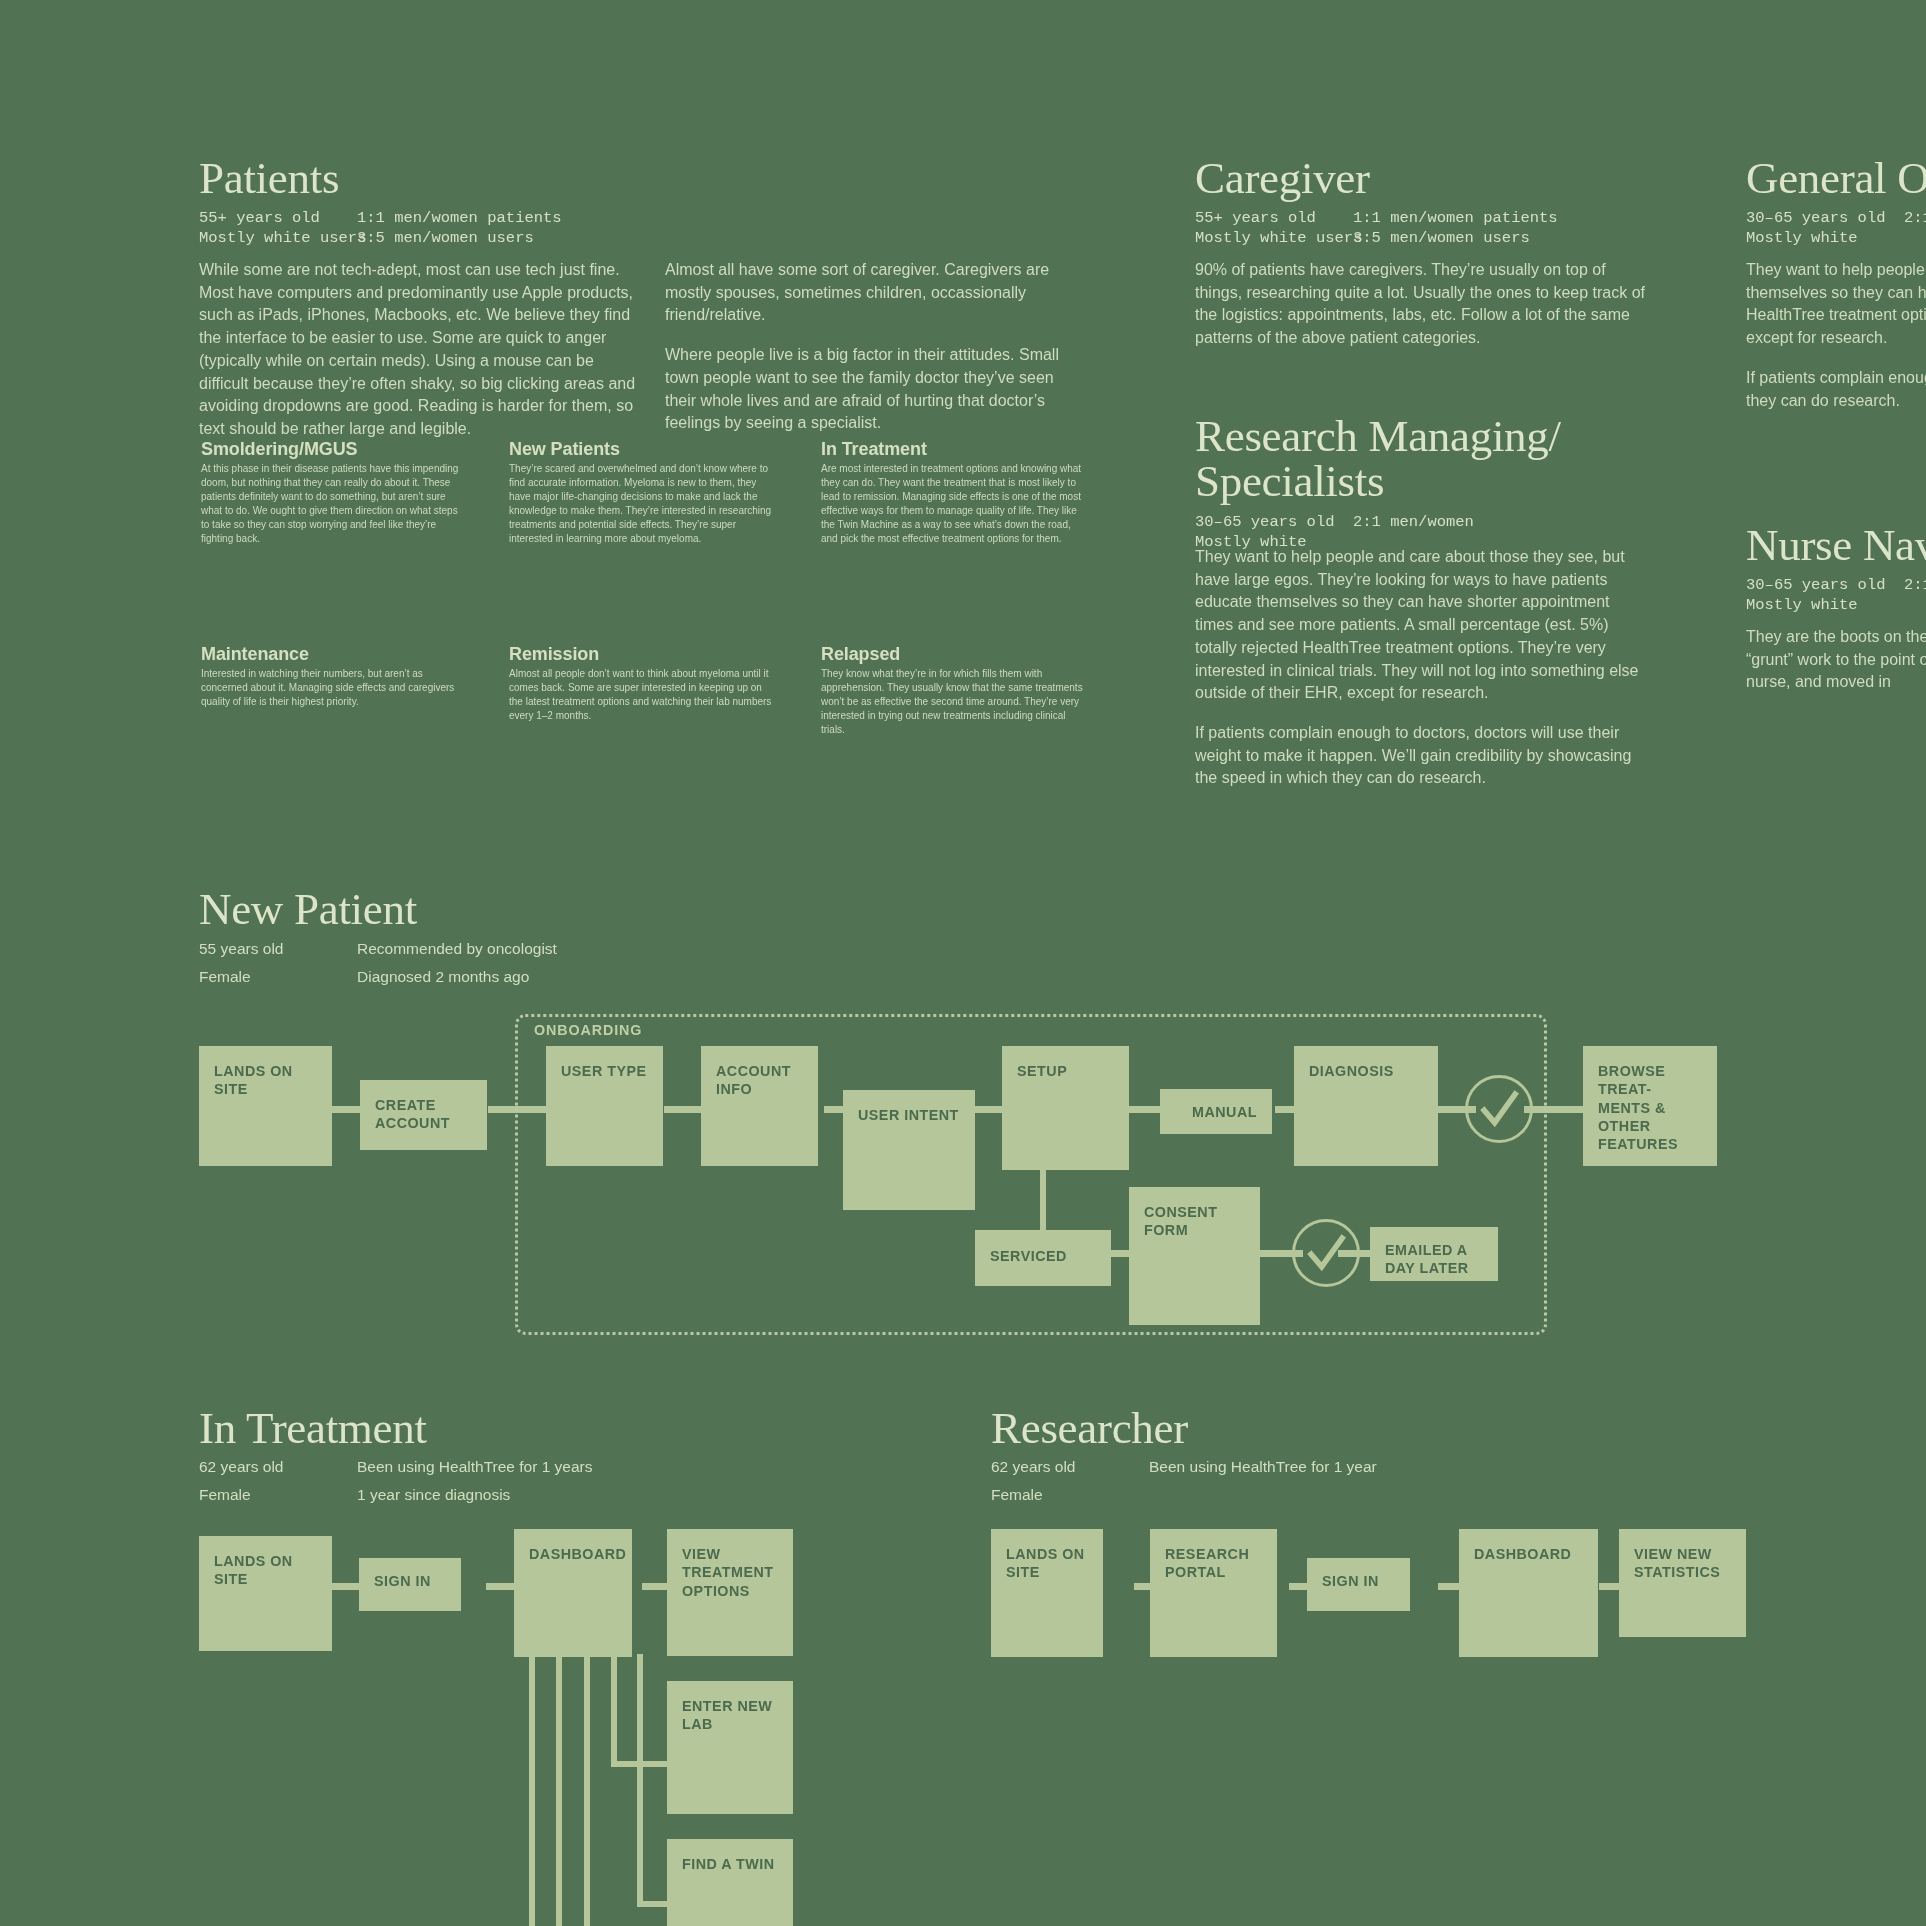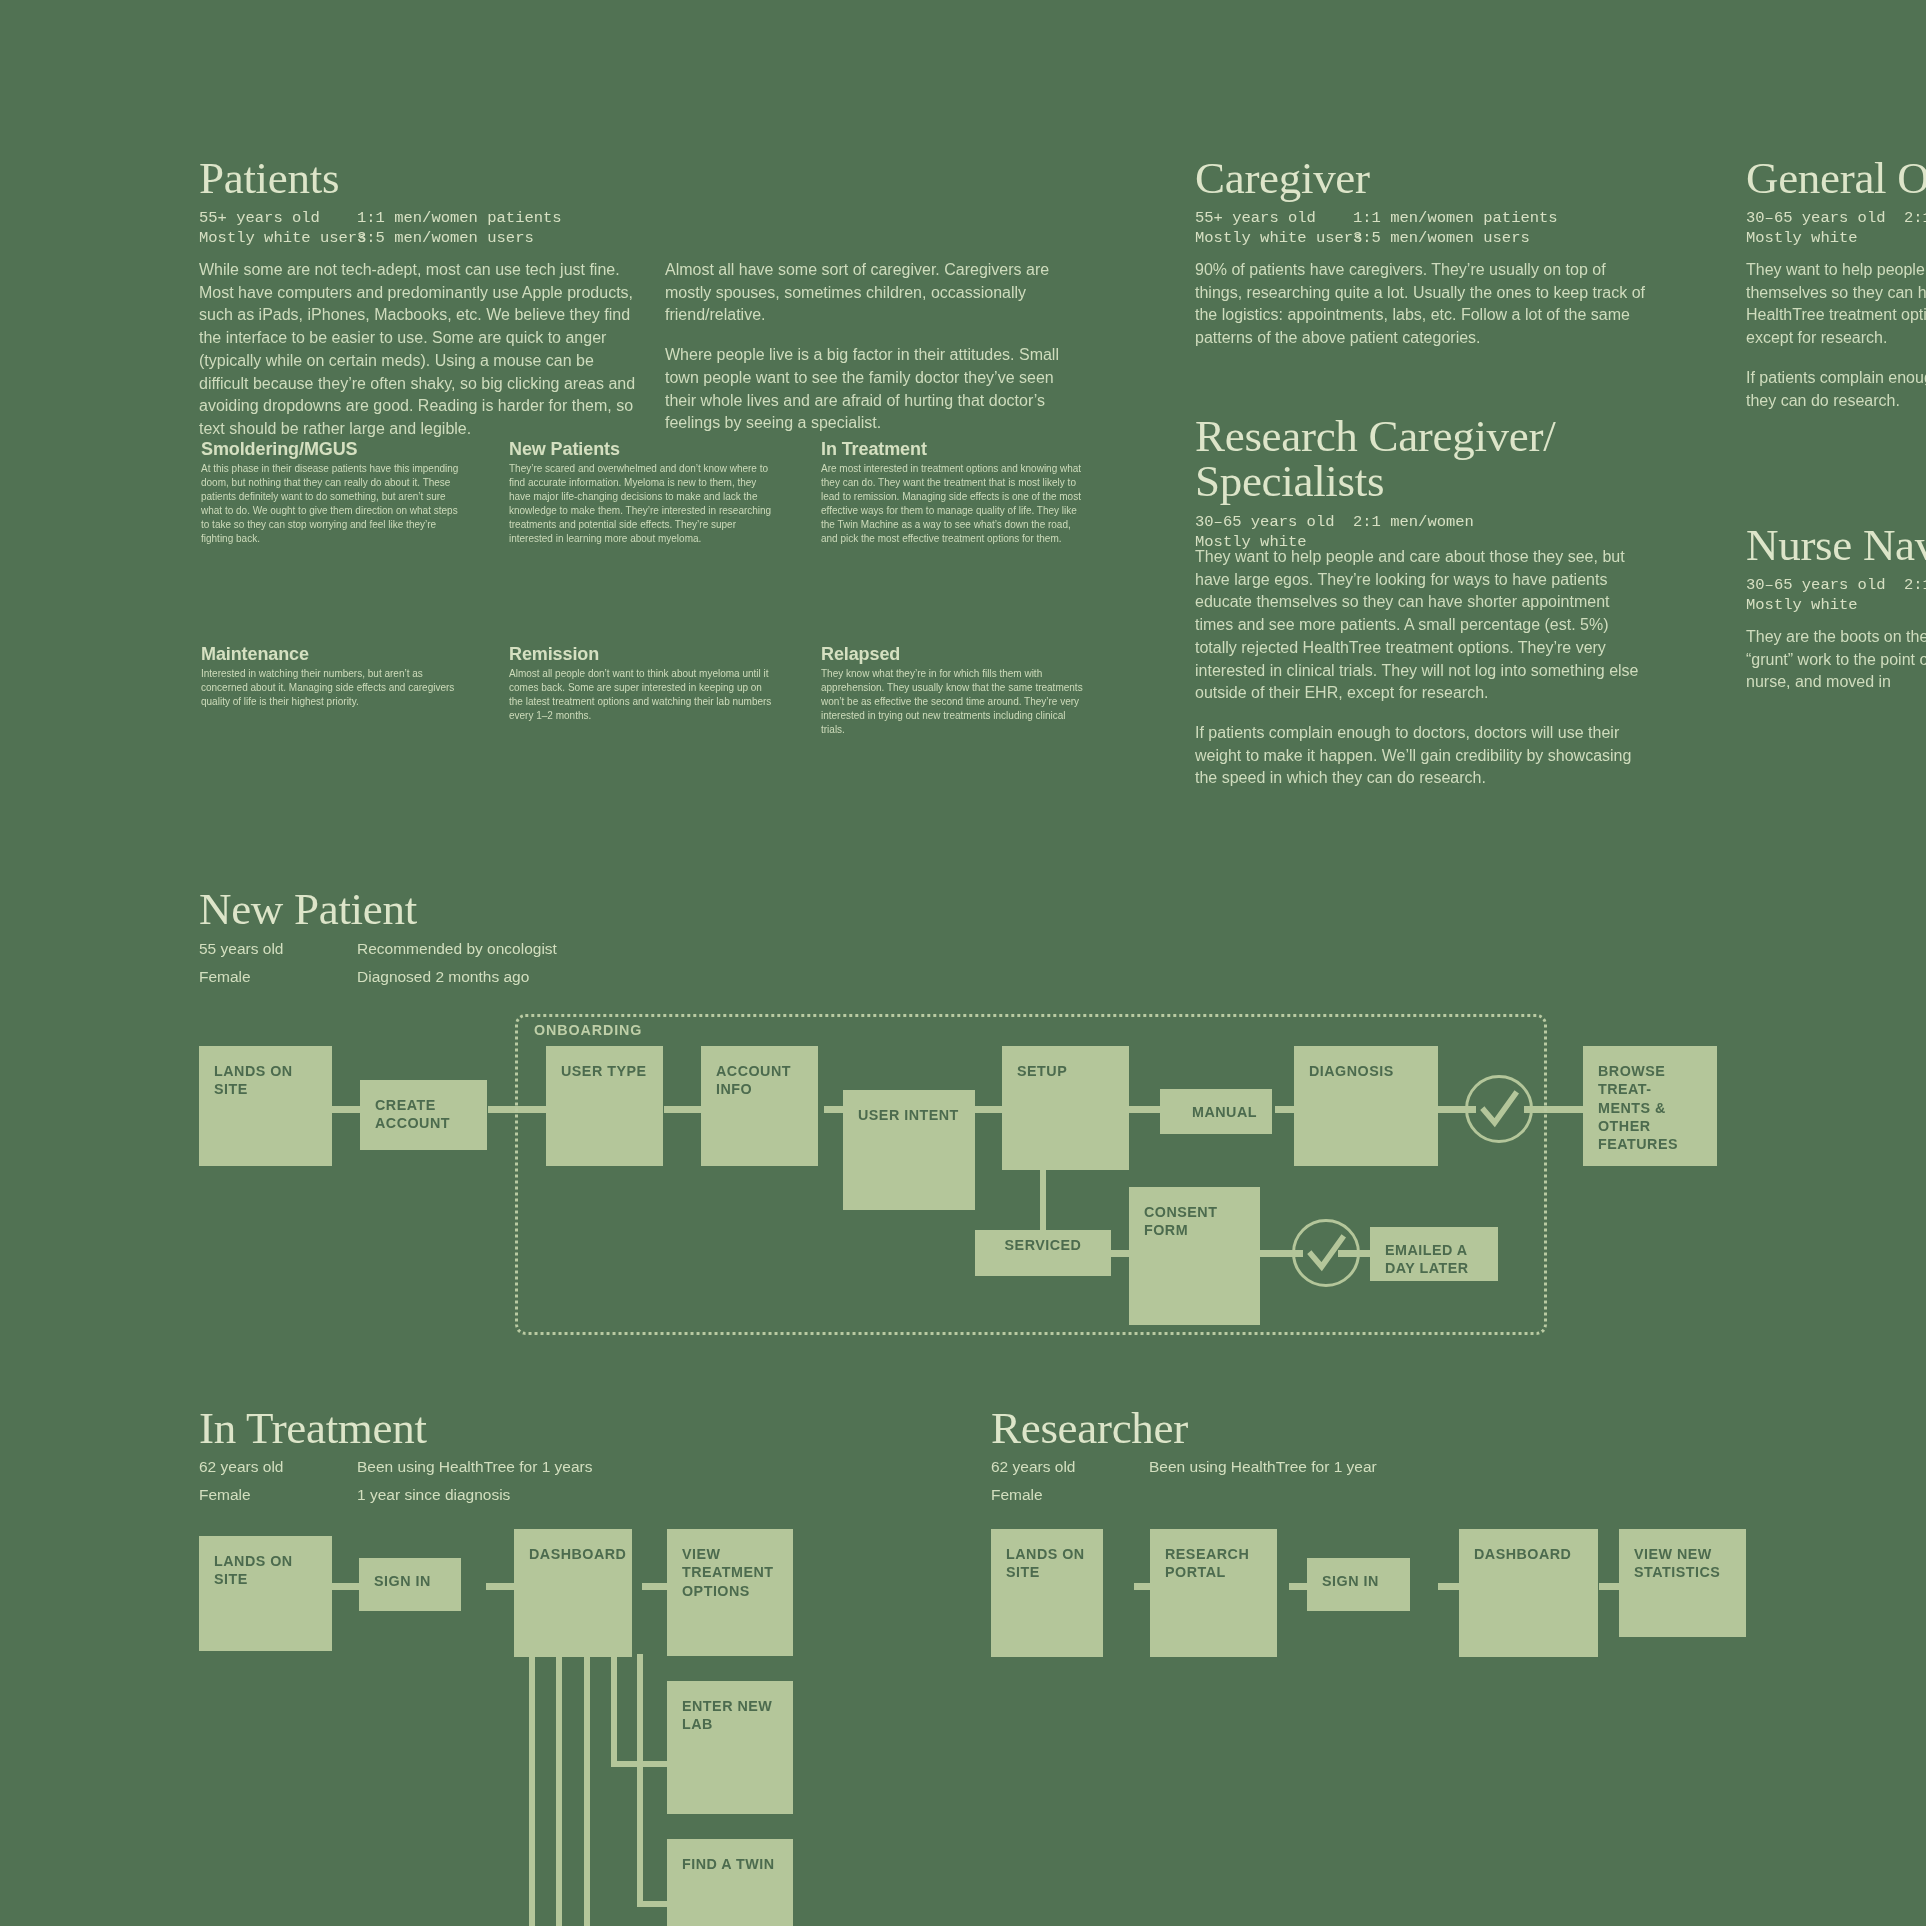--- a/index.html
+++ b/index.html
@@ -159,21 +159,21 @@
       <span>1:1 men/women patients</span>
       <span>Mostly white users</span>
       <span>3:5 men/women users</span>
     </div>
   </div>
   <div class="body-copy" style="position:absolute;left:1195px;top:259px;width:453px;">
     <p>90% of patients have caregivers. They’re usually on top of things, researching quite a lot. Usually the ones to keep track of the logistics: appointments, labs, etc. Follow a lot of the same patterns of the above patient categories.</p>
   </div>
 
   <div class="persona" style="left:1195px;top:414px;width:436px;">
-    <div class="serif-title two-line" style="width:413px;">Research Caregiver/ Specialists</div>
+    <div class="serif-title two-line" style="width:413px;">Research Managing/ Specialists</div>
     <div class="mono-stats">
       <span>30–65 years old</span>
       <span>2:1 men/women</span>
       <span>Mostly white</span>
       <span></span>
     </div>
   </div>
   <div class="body-copy" style="position:absolute;left:1195px;top:546px;width:453px;">
     <p>They want to help people and care about those they see, but have large egos. They’re looking for ways to have patients educate themselves so they can have shorter appointment times and see more patients. A small percentage (est. 5%) totally rejected HealthTree treatment options. They’re very interested in clinical trials. They will not log into something else outside of their EHR, except for research.</p>
     <p>If patients complain enough to doctors, doctors will use their weight to make it happen. We’ll gain credibility by showcasing the speed in which they can do research.</p>
@@ -239,21 +239,21 @@
 
   <div class="flow-box" style="left:199px;top:1046px;width:133px;height:120px;">LANDS ON SITE</div>
   <div class="flow-box" style="left:360px;top:1080px;width:127px;height:70px;">CREATE ACCOUNT</div>
   <div class="flow-box" style="left:546px;top:1046px;width:117px;height:120px;">USER TYPE</div>
   <div class="flow-box" style="left:701px;top:1046px;width:117px;height:120px;">ACCOUNT INFO</div>
   <div class="flow-box" style="left:843px;top:1046px;width:132px;height:120px;margin-top:44px;">USER INTENT</div>
   <div class="flow-box" style="left:1002px;top:1046px;width:127px;height:124px;">SETUP</div>
   <div class="flow-box" style="left:1160px;top:1089px;width:112px;height:45px;padding-top:13.8px;text-align:right;">MANUAL</div>
   <div class="flow-box" style="left:1294px;top:1046px;width:144px;height:120px;">DIAGNOSIS</div>
   <div class="flow-box" style="left:1583px;top:1046px;width:134px;height:120px;">BROWSE TREAT- MENTS &amp; OTHER FEATURES</div>
-  <div class="flow-box" style="left:975px;top:1230px;width:136px;height:46px;padding-top:6px;text-align:center;">SERVICED</div>
+  <div class="flow-box" style="left:975px;top:1230px;width:136px;height:56px;padding-top:17px;">SERVICED</div>
   <div class="flow-box" style="left:1129px;top:1187px;width:131px;height:138px;">CONSENT FORM</div>
   <div class="flow-box" style="left:1370px;top:1227px;width:128px;height:54px;padding-top:13.8px;">EMAILED A DAY LATER</div>
 
   <div class="check-circle" style="left:1465px;top:1075px;width:68px;height:68px;">
     <svg viewBox="0 0 100 100">
       <path d="M26 52 L43 72 L76 26" fill="none" stroke="#b4c69a" stroke-width="9" stroke-linecap="square"></path>
     </svg>
   </div>
   <div class="check-circle" style="left:1292px;top:1219px;width:68px;height:68px;">
     <svg viewBox="0 0 100 100">

